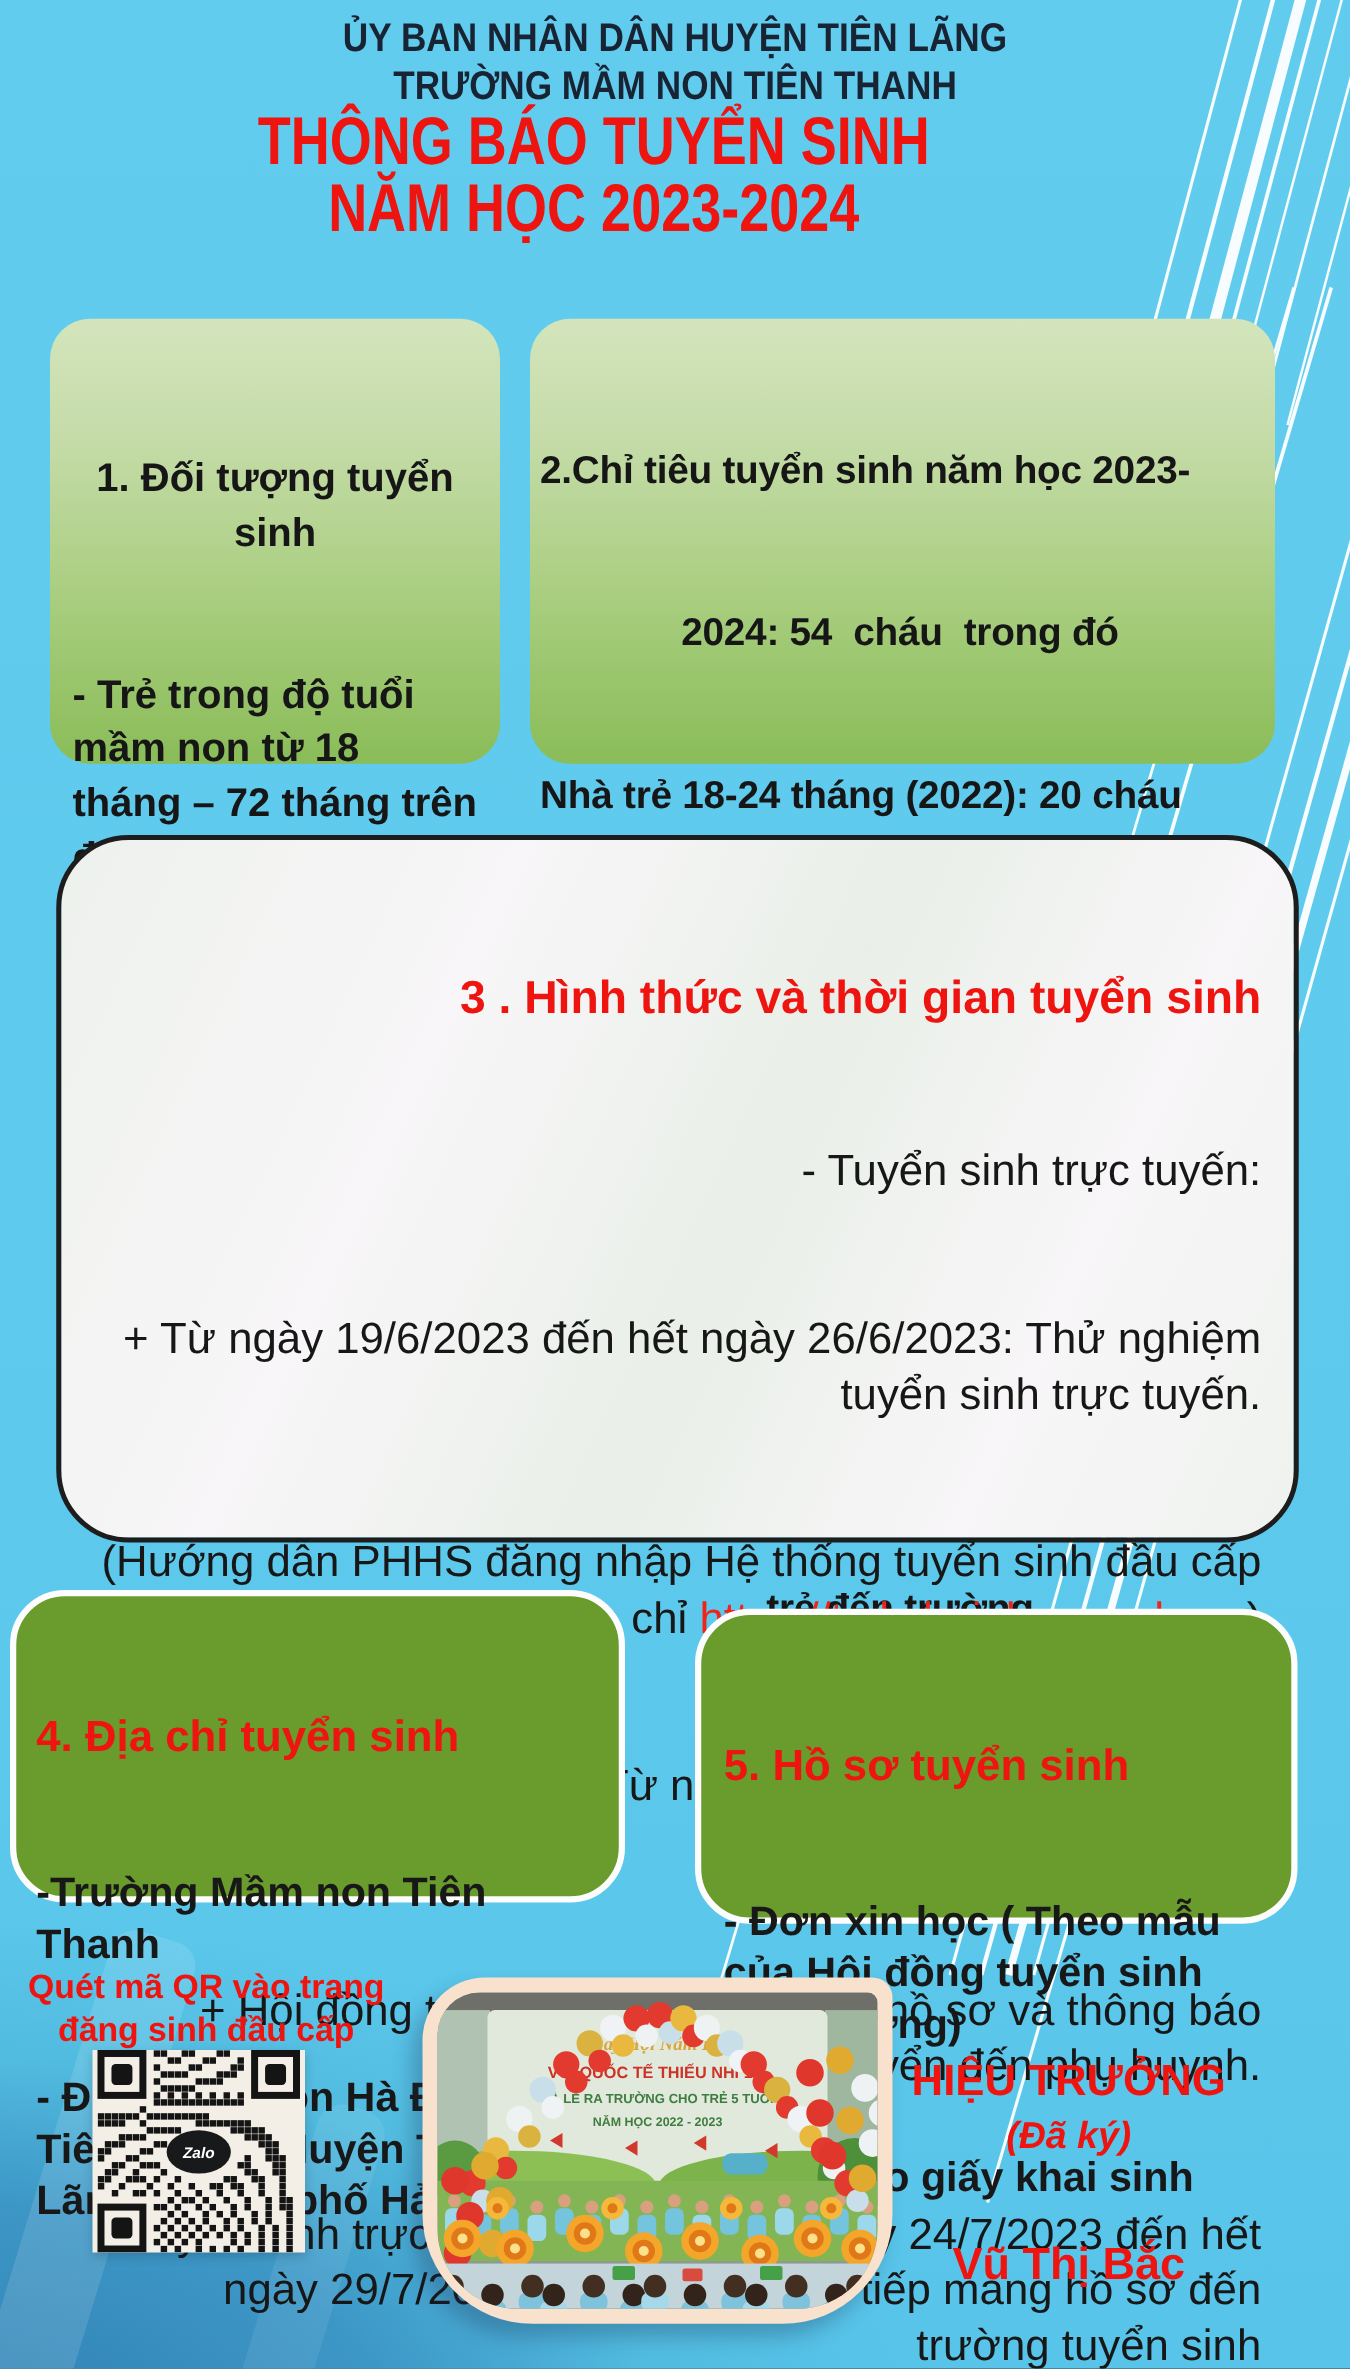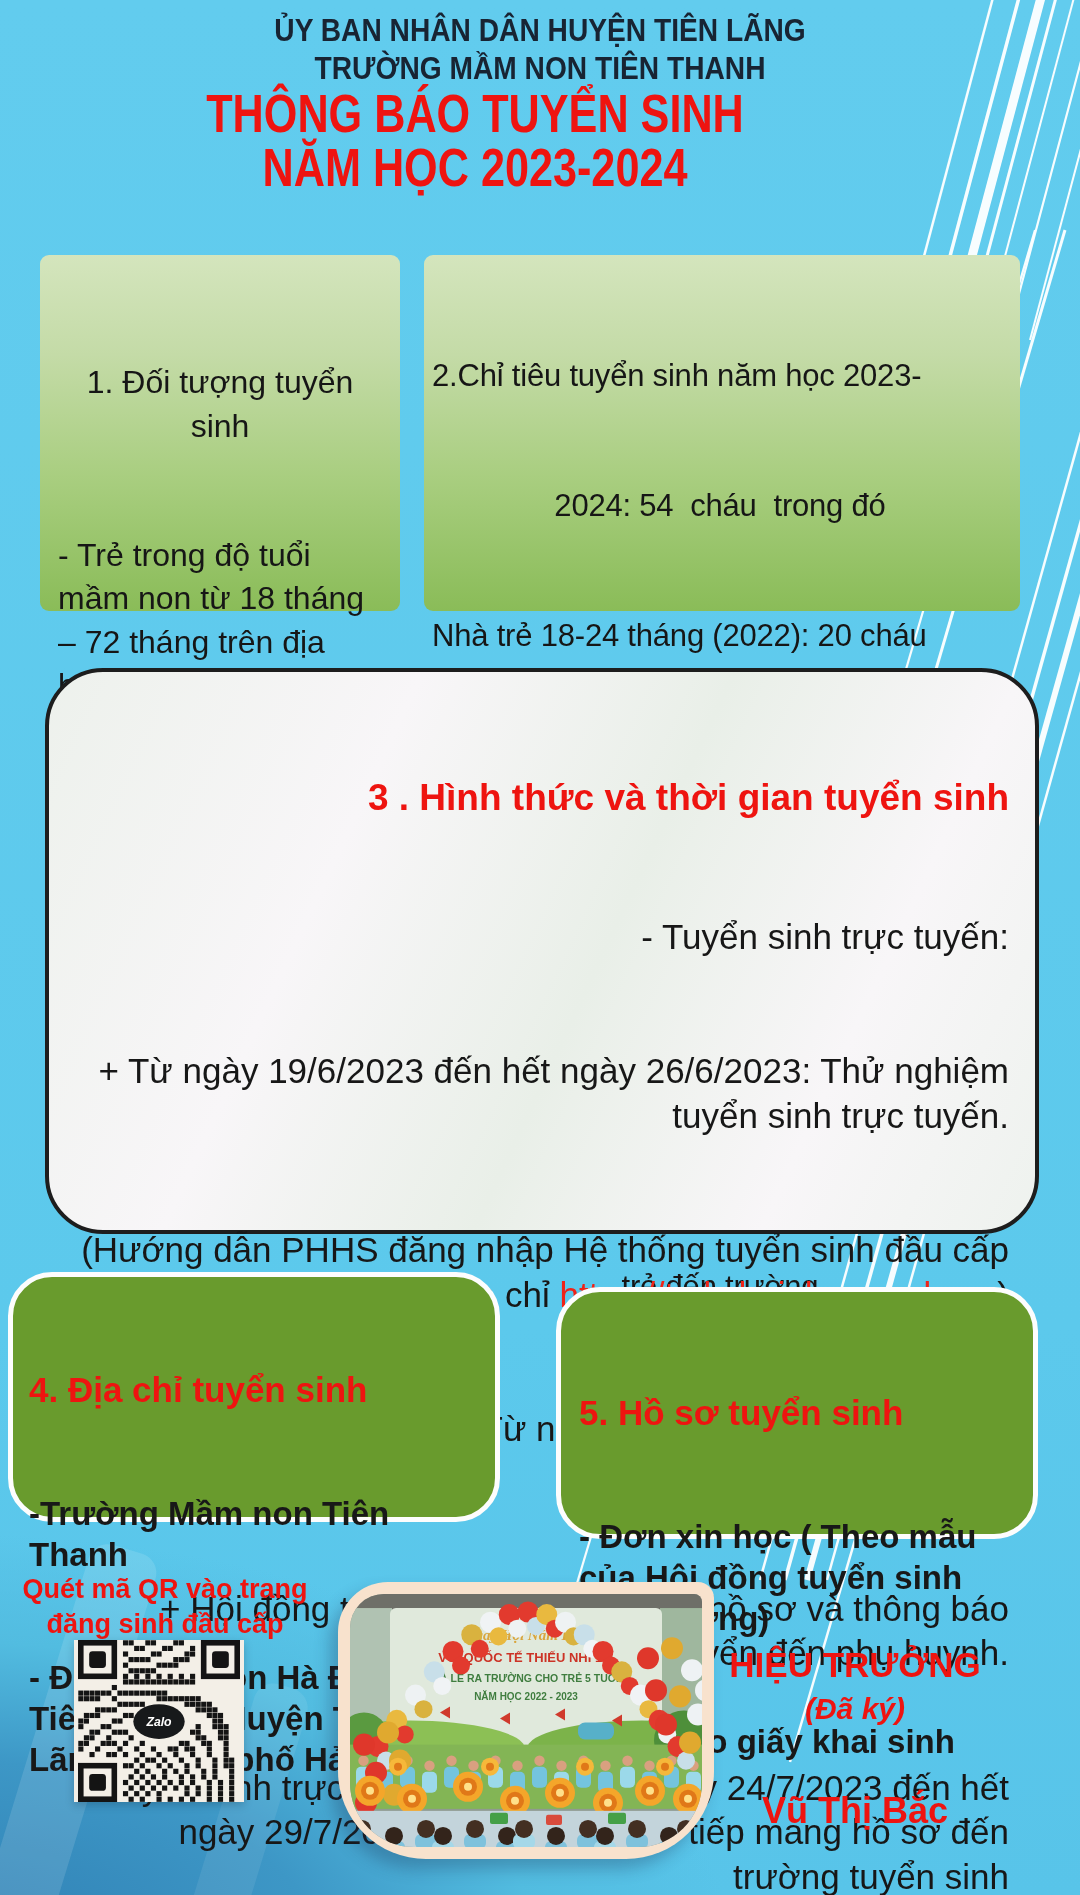--- a/index.html
+++ b/index.html
@@ -16,21 +16,21 @@
   .content{z-index:2;}
   
   .hdr{left:0;top:12px;width:1080px;text-align:center;color:var(--header-navy,#182433);
     font-weight:bold;font-size:32px;line-height:1.15;transform:scaleX(.88);}
   .hdr2{top:50px;}
   .big-title{left:0;top:86px;width:950px;text-align:center;color:var(--accent-red,#ee1410);
     font-weight:bold;font-size:54px;line-height:1;transform:scaleX(.8);}
   .big-title2{top:140px;}
   
   .gbox{background:linear-gradient(180deg,#d4e5bd 0%,#c4dba7 28%,#a9ce80 62%,#8abc58 100%);
-    border-radius:9px;color:#161616;font-weight:normal;white-space:pre-wrap;}
+    border-radius:32px;color:#161616;font-weight:bold;white-space:pre-wrap;}
   .box1{left:40px;top:255px;width:360px;height:356px;padding:20px 18px 0 18px;box-sizing:border-box;font-size:32px;line-height:1.35;}
   .box1-title{text-align:center;}
   .box2{left:424px;top:255px;width:596px;height:356px;padding:12px 12px 0 8px;box-sizing:border-box;font-size:31px;line-height:1.4;letter-spacing:-.2px;}
   .ctr{text-align:center;}
   
   .box3{left:45px;top:668px;width:994px;height:566px;box-sizing:border-box;
     border:4px solid #1d1d1d;border-radius:58px;
     background:linear-gradient(115deg,#edf1ec 0%,#f8f6f8 30%,#e9efe8 55%,#f8f6f8 78%,#eef2ee 100%);
     padding:10px 26px 0 24px;color:#171717;font-size:35px;line-height:1.28;white-space:pre-wrap;}
   .box3 p{margin:0;text-align:right;}

